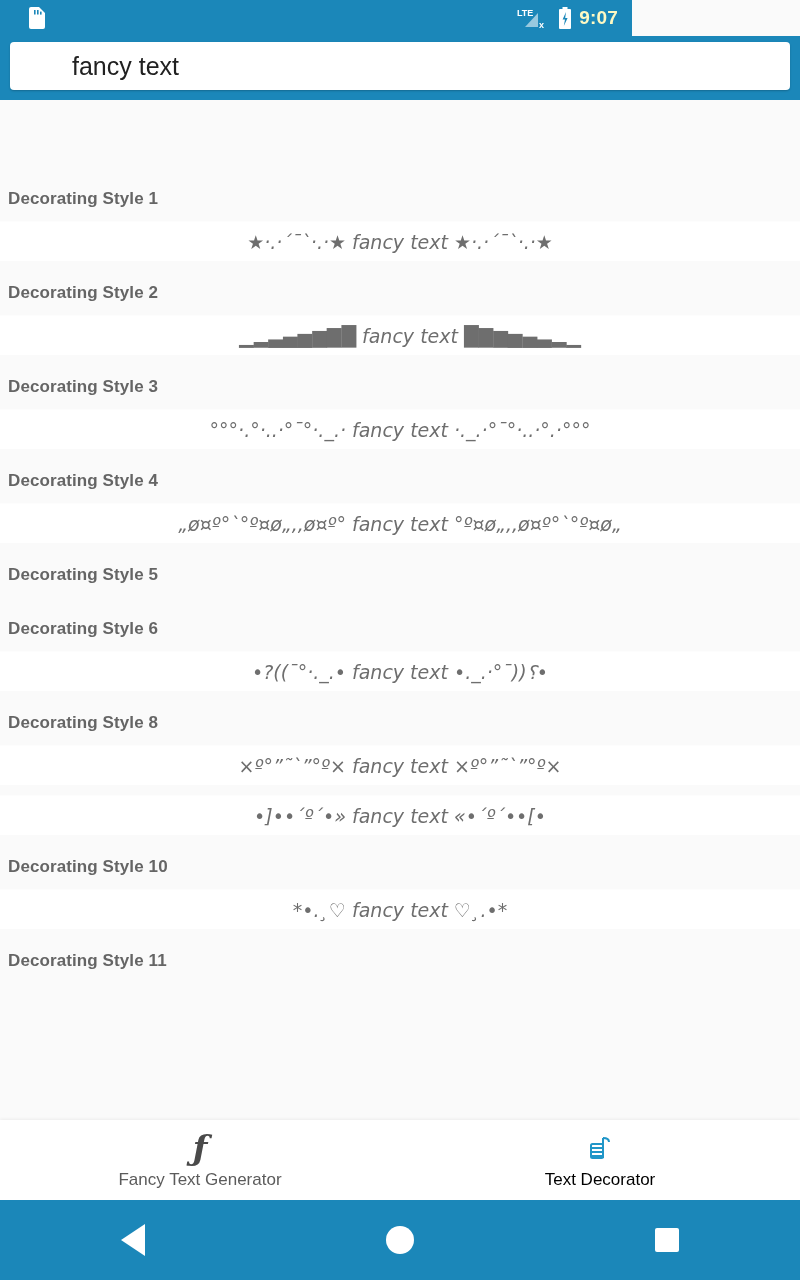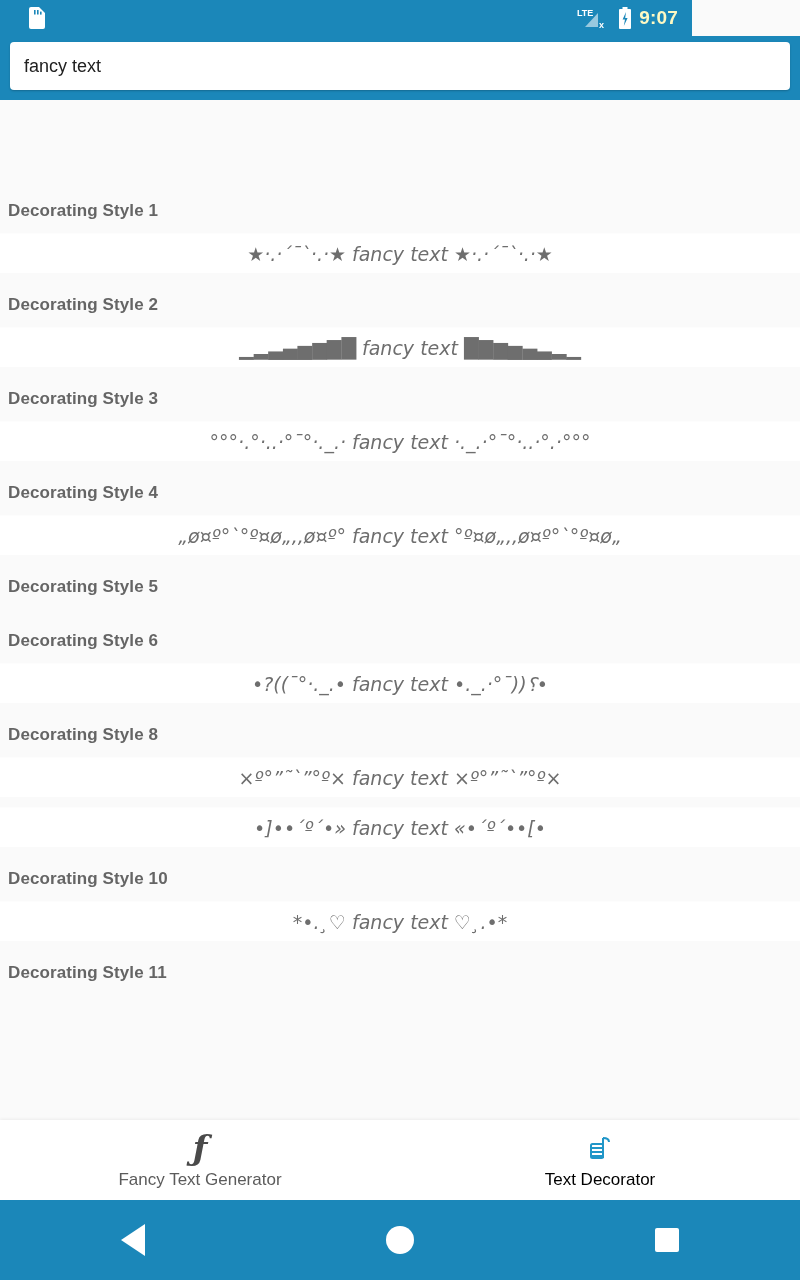--- a/index.html
+++ b/index.html
@@ -6,47 +6,47 @@
   html, body {
     width:800px; height:1280px;
     font-family:"Liberation Sans", sans-serif;
     background:#ffffff;
     overflow:hidden;
   }
   #app { position:relative; width:800px; height:1280px; background:#fafafa; }
 
   
   .statusbar {
-    position:absolute; top:0; left:0; width:692px; height:36px;
+    position:absolute; top:0; left:0; width:632px; height:36px;
     background:#1b87b9; display:flex; align-items:center;
     padding:0 14px 0 28px;
   }
   .sb-left { display:flex; align-items:center; gap:8px; }
   .sb-right { margin-left:auto; display:flex; align-items:center; gap:7px; }
   .sb-time { color:#fef9c3; font-size:19px; font-weight:bold; letter-spacing:0.2px; }
   .icon-svg { display:block; }
 
   
   .toolbar {
     position:absolute; top:36px; left:0; width:800px; height:64px;
     background:#1b87b9; padding:6px 10px 10px 10px;
   }
   .search-box {
     width:100%; height:48px; background:#ffffff; border-radius:4px;
     display:flex; align-items:center; padding:0 14px;
     box-shadow:0 1px 2px rgba(0,0,0,0.22);
   }
   .search-box .value {
-    font-size:18px; color:#212121; font-family:"Liberation Sans", sans-serif;
-    line-height:48px; white-space:nowrap; overflow:hidden;
+    font-size:25px; color:#212121; font-family:"Liberation Sans", sans-serif;
+    line-height:48px; white-space:nowrap; overflow:hidden;margin-left:48px;
   }
 
   
   .content {
-    position:absolute; top:112px; left:0; width:800px; height:1040px;
+    position:absolute; top:100px; left:0; width:800px; height:1040px;
     background:#fafafa; overflow:hidden;
   }
   .spacer-top { height:77px; }
 
   .style-block { }
   .style-label {
     height:44px; display:flex; align-items:center;
     padding:0 0 0 8px;
     font-size:17px; font-weight:bold; color:#656565;
     background:#fafafa;

